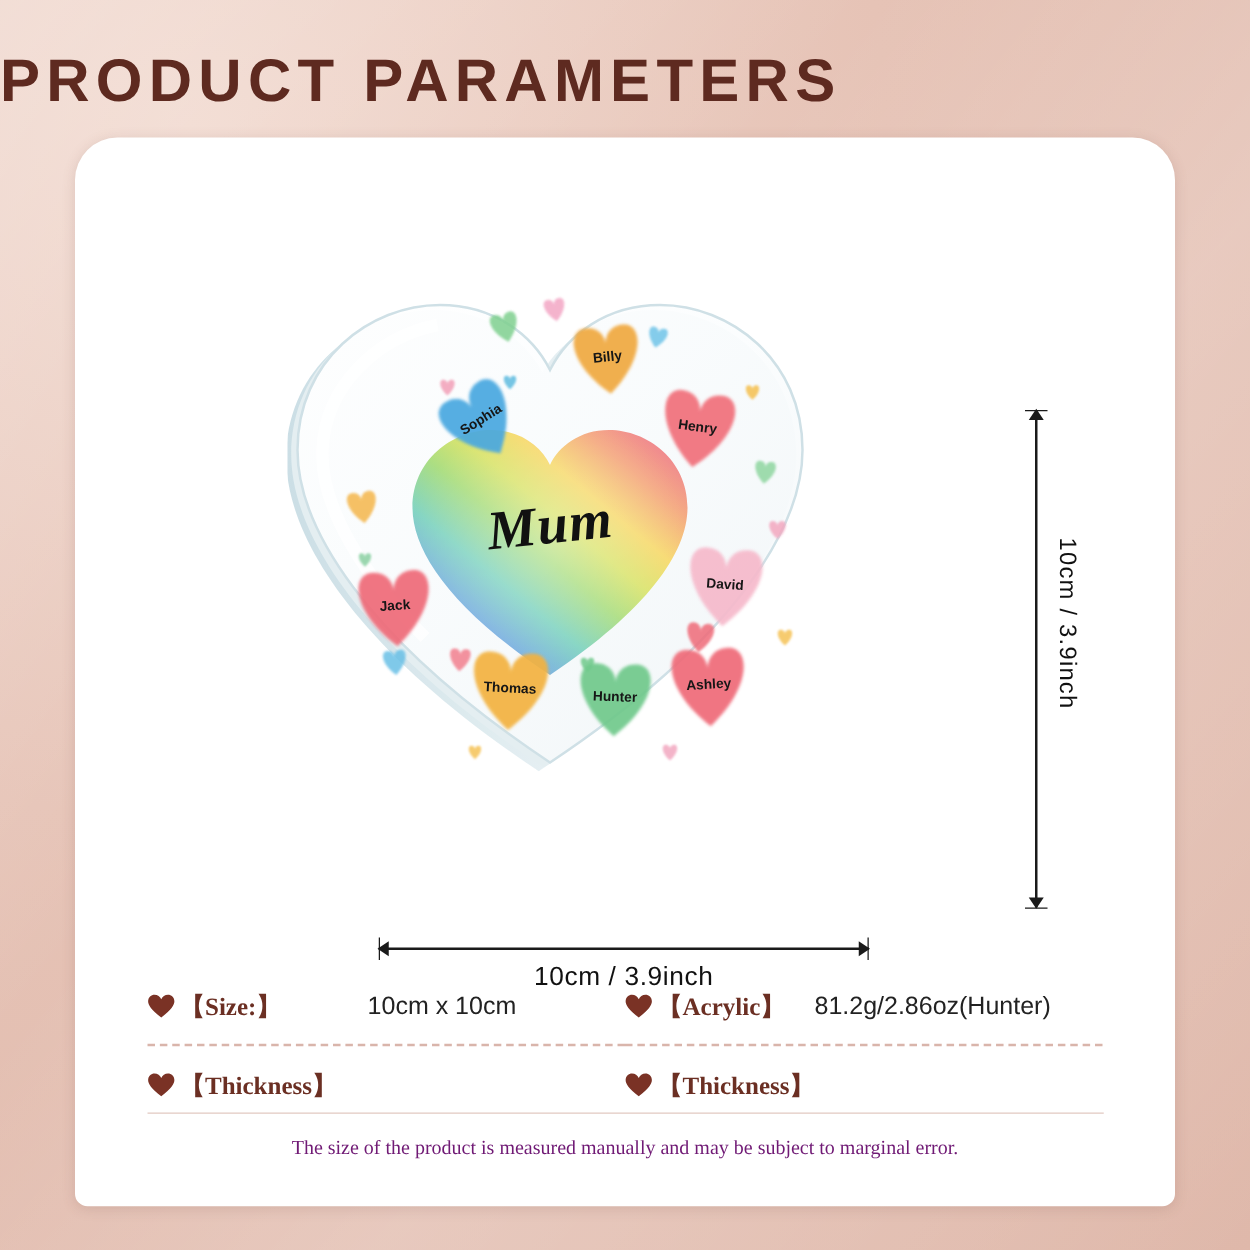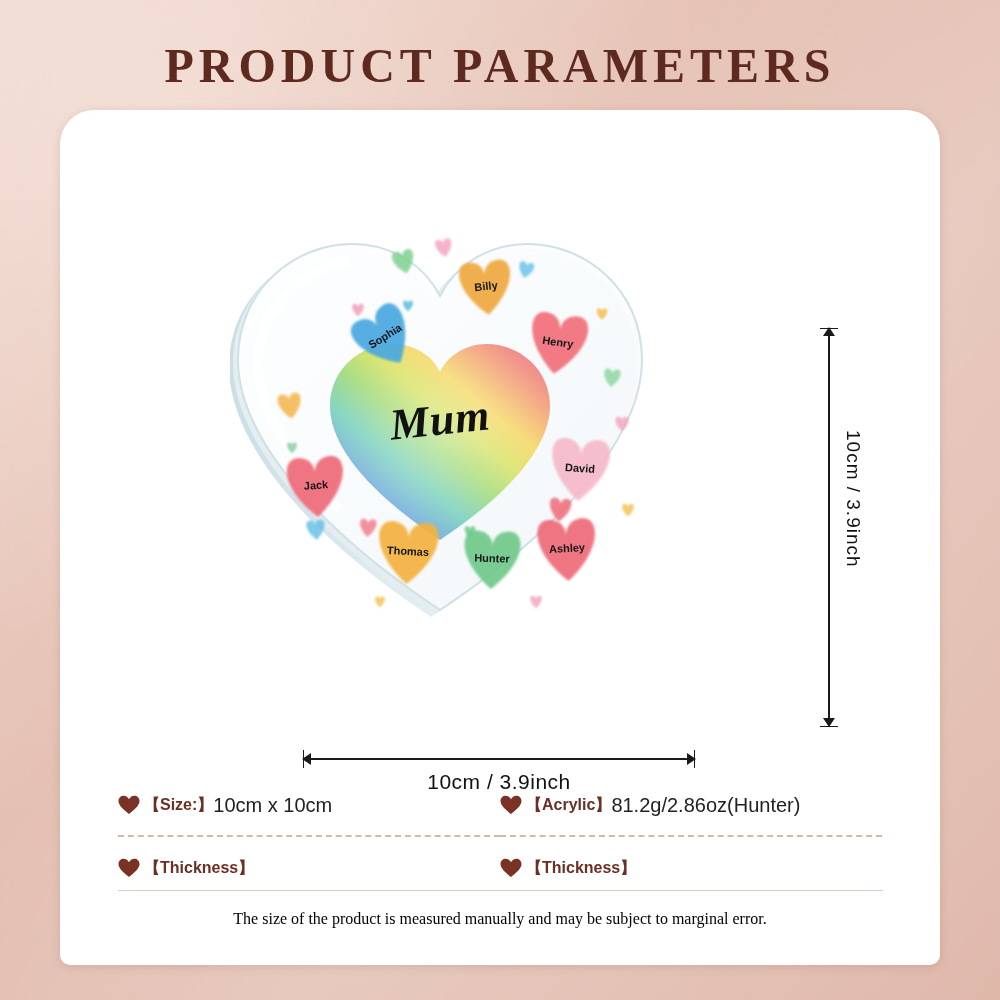--- a/index.html
+++ b/index.html
@@ -14,22 +14,22 @@
     background:
       radial-gradient(circle at 15% 10%, #f0d6cb 0%, #e6c3b6 45%, #dfb8aa 100%);
   }
   
   #page:before{
     content:"";position:absolute;inset:0;
     background:linear-gradient(130deg, rgba(255,255,255,.30) 0%, rgba(255,255,255,0) 38%, rgba(255,255,255,.18) 62%, rgba(255,255,255,0) 100%);
     pointer-events:none;
   }
   .title{
-    position:absolute;top:38px;left:0;width:1000px;text-align:center;
-    font-family:Liberation Serif, serif;
+    position:absolute;top:38px;left:0;width:1000px;text-align:left;
+    font-family:Liberation Sans, sans-serif;
     font-weight:bold;
     font-size:48px;
     letter-spacing:5px;
     color:#5e2a20;
     z-index:5;
   }
   .card{
     position:absolute;left:60px;top:110px;width:880px;height:855px;
     background:#ffffff;
     border-radius:34px 34px 10px 10px;
@@ -85,30 +85,30 @@
     width:382px;height:62px;display:flex;align-items:center;
     border-bottom:2px dashed #d9b5ab;
     box-sizing:border-box;
   }
   .spec-cell.nb{border-bottom:none;}
   .heart-ic{
     width:22px;height:20px;margin-right:4px;flex:none;position:relative;
   }
   .heart-ic svg{display:block;}
   .spec-key{
-    font-size:16px;color:#6b2f23;font-weight:bold;white-space:nowrap;
-    font-family:Liberation Sans, sans-serif;
+    font-size:20px;color:#6b2f23;font-weight:bold;white-space:nowrap;
+    font-family:Liberation Serif, serif;
   }
   .spec-val{
-    flex:1;font-size:20px;color:#222;padding-right:18px;
+    flex:1;text-align:center;font-size:20px;color:#222;padding-right:18px;
     font-family:"Liberation Sans", sans-serif;
   }
   .footnote{
     position:absolute;left:0;top:800px;width:880px;text-align:center;
-    font-size:16px;color:#000000;
+    font-size:16px;color:#701a75;
     font-family:"Liberation Serif", serif;
   }
   .foot-sep{
     position:absolute;left:58px;top:780px;width:765px;height:1px;background:#e2c9c1;
   }
 </style>
 </head>
 <body>
 
 <div id="page">

